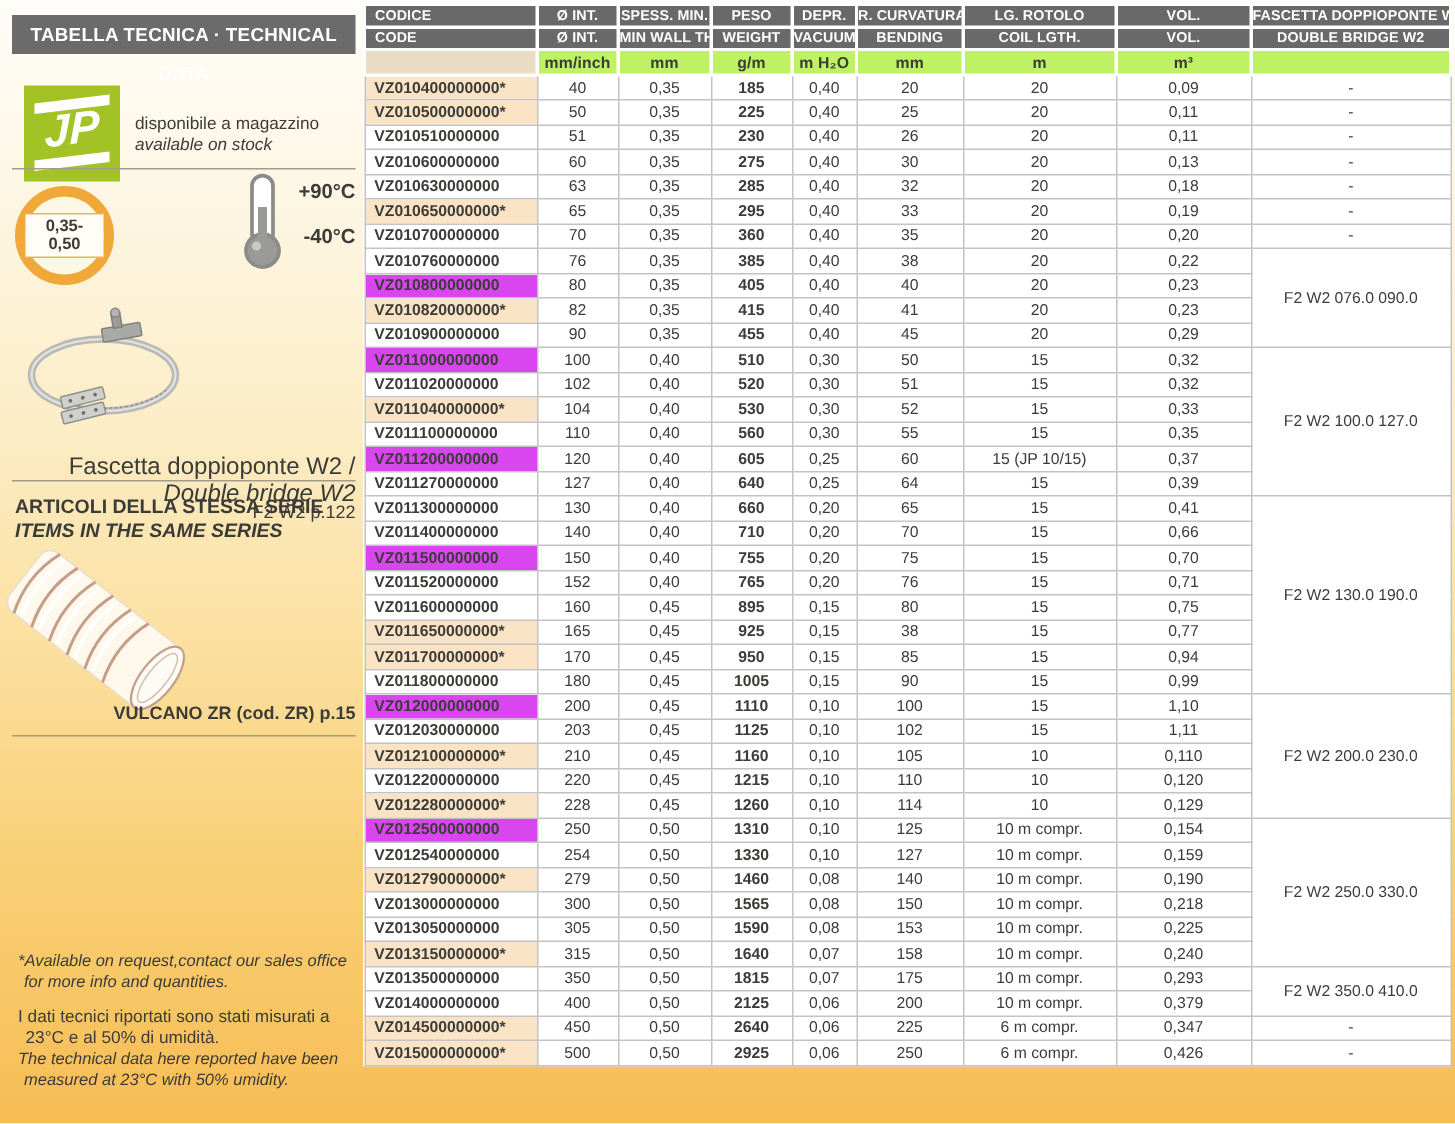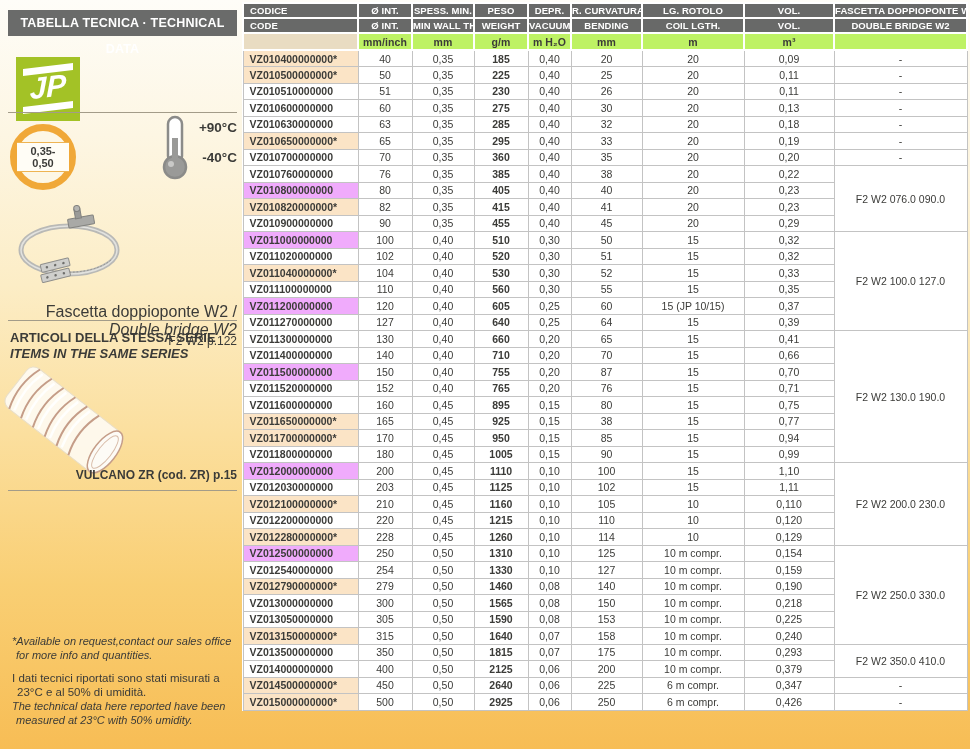--- a/index.html
+++ b/index.html
@@ -72,40 +72,44 @@
   .data-table thead th.lft { text-align:left; padding-left:6px; }
   .data-table thead tr.units th {
     background:#bef264; color:#3b3b38; font-size:10.5px; height:17px; border:2px solid #fff;
   }
   .data-table thead tr.units th.code-unit { background:#e9dcc2; }
   .data-table tbody td {
     border:1px solid #c3c3c3; font-size:10.5px; text-align:center; color:#3b3b38;
     height:16.5px; padding:0 2px;
   }
   .data-table tbody td.code { text-align:left; font-weight:bold; padding-left:6px; }
-  .data-table tbody td.code.green { background:#f0abfc; }
+  .data-table tbody td.code.green { background:#d946ef; }
   .data-table tbody td.code.orange { background:#fbe4c6; }
   .data-table tbody td.peso { font-weight:bold; }
   .data-table tbody td.fasc { vertical-align:middle; }
 </style>
 </head>
 <body>
 
 <div id="page">
 
   <div class="sidebar">
 
     <div class="sb-header">TABELLA TECNICA · TECHNICAL DATA</div>
 
     <div class="jp-logo">
       <div class="stripe top"></div>
       <div class="jp-text">JP</div>
       <div class="stripe bot"></div>
     </div>
 
+    <div class="stock">
+      <div class="it">disponibile a magazzino</div>
+      <div class="en">available on stock</div>
+    </div>
 
     <div class="divider" style="top:112px"></div>
 
     <div class="badge">
       <span>0,35-0,50</span>
     </div>
 
     <svg class="thermo" width="34" height="66" viewBox="0 0 34 66">
       <rect x="10" y="3" width="14" height="46" rx="7" fill="#ffffff" stroke="#8b8b89" stroke-width="2.5"></rect>
       <circle cx="17" cy="53" r="11" fill="#9a9a98" stroke="#8b8b89" stroke-width="2.5"></circle>
@@ -421,21 +425,21 @@
           <td>70</td>
           <td>15</td>
           <td>0,66</td>
         </tr>
         <tr>
           <td class="code green">VZ011500000000</td>
           <td>150</td>
           <td>0,40</td>
           <td class="peso">755</td>
           <td>0,20</td>
-          <td>87</td>
+          <td>75</td>
           <td>15</td>
           <td>0,70</td>
         </tr>
         <tr>
           <td class="code">VZ011520000000</td>
           <td>152</td>
           <td>0,40</td>
           <td class="peso">765</td>
           <td>0,20</td>
           <td>76</td>

